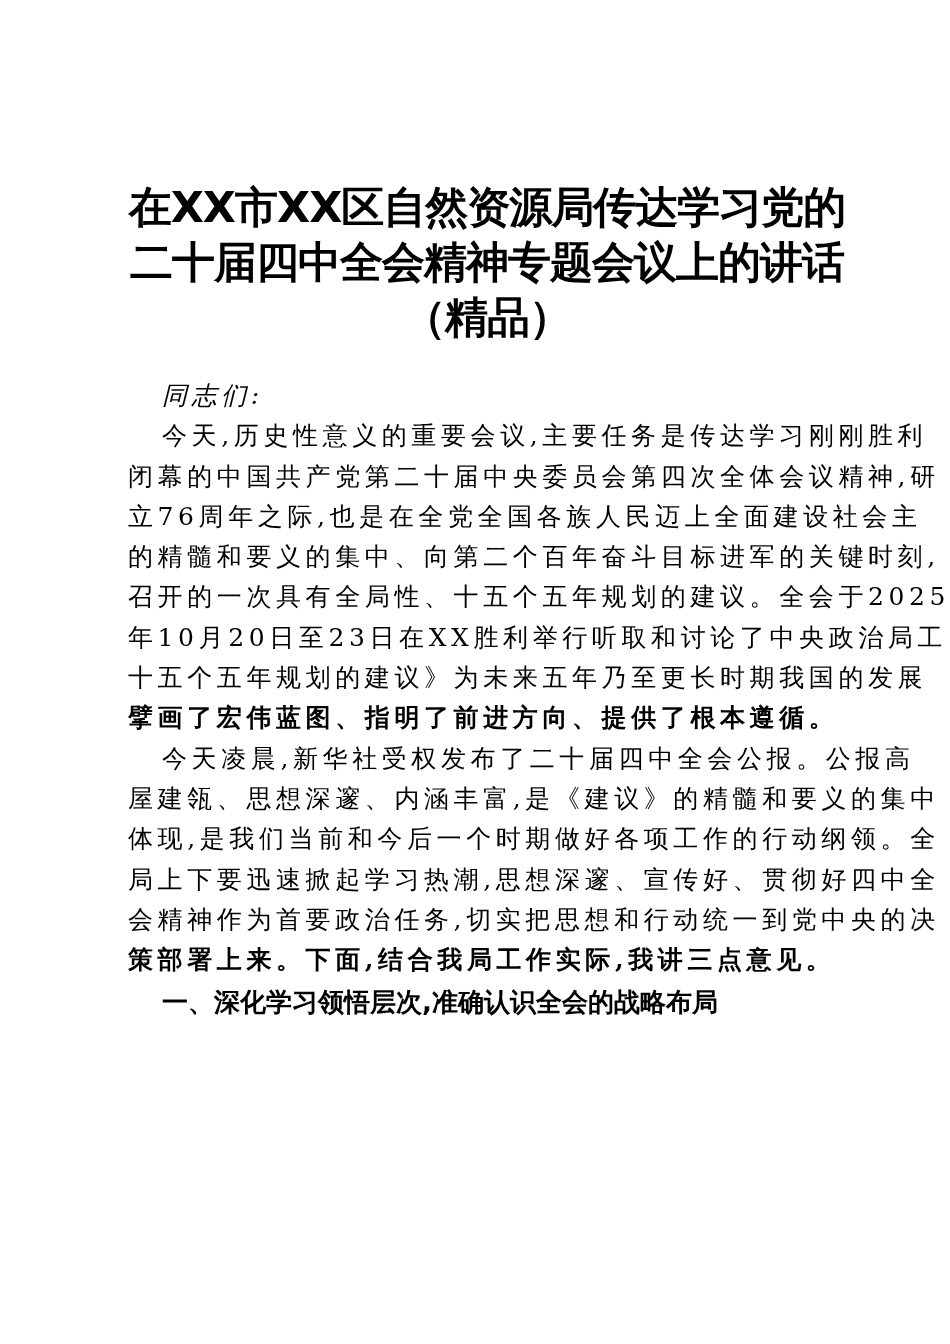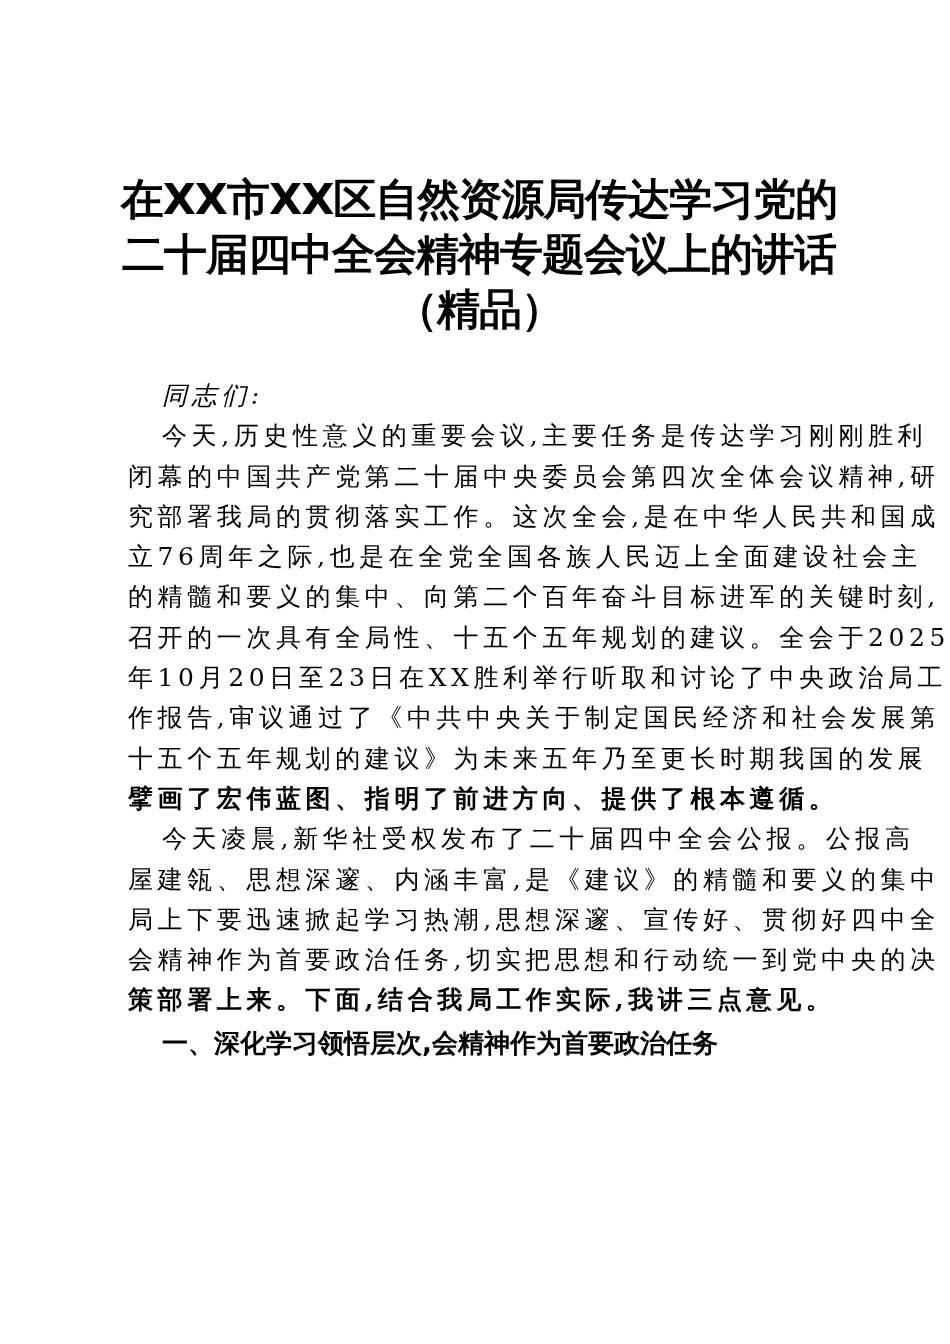--- a/index.html
+++ b/index.html
@@ -26,21 +26,21 @@
       position: absolute;
       left: 100px;
       top: 168px;
       width: 750px;
       text-align: center;
       font-family: "DejaVu Sans", "Liberation Sans", sans-serif;
       font-weight: bold;
       font-size: 43px;
       line-height: 55px;
       letter-spacing: -1px;
-      margin: 4px;
+      margin: 12px;
     }
     .title .line { display: block; white-space: nowrap; }
     .body {
       position: absolute;
       left: 128px;
       top: 376px;
       width: 704px;
       font-size: 25px;
       line-height: 40.3px;
       text-align: justify;
@@ -82,34 +82,33 @@
     <span class="line">二十届四中全会精神专题会议上的讲话</span>
     <span class="line">（精品）</span>
   </h1>
 
   <div class="body">
     <p class="greeting">同志们:</p>
 
     <p>
       <span class="line-block">今天,历史性意义的重要会议,主要任务是传达学习刚刚胜利</span>
       <span class="line-block" style="margin-left:-34px">闭幕的中国共产党第二十届中央委员会第四次全体会议精神,研</span>
-      <span class="line-block" style="margin-left:-34px">究部署我局的贯彻落实工作。这次全会,是在中华人民共和国成</span>
       <span class="line-block" style="margin-left:-34px">立76周年之际,也是在全党全国各族人民迈上全面建设社会主</span>
       <span class="line-block" style="margin-left:-34px">的精髓和要义的集中、向第二个百年奋斗目标进军的关键时刻,</span>
       <span class="line-block" style="margin-left:-34px">召开的一次具有全局性、十五个五年规划的建议。全会于2025</span>
       <span class="line-block" style="margin-left:-34px">年10月20日至23日在XX胜利举行听取和讨论了中央政治局工</span>
-      <span class="line-block" style="margin-left:-34px">作报告,审议通过了《中共中央关于制定国民经济和社会发展第</span>
       <span class="line-block" style="margin-left:-34px">十五个五年规划的建议》为未来五年乃至更长时期我国的发展</span>
       <span class="line-last" style="margin-left:-34px">擘画了宏伟蓝图、指明了前进方向、提供了根本遵循。</span>
     </p>
 
     <p>
       <span class="line-block">今天凌晨,新华社受权发布了二十届四中全会公报。公报高</span>
       <span class="line-block" style="margin-left:-34px">屋建瓴、思想深邃、内涵丰富,是《建议》的精髓和要义的集中</span>
+      <span class="line-block" style="margin-left:-34px">体现,是我们当前和今后一个时期做好各项工作的行动纲领。全</span>
       <span class="line-block" style="margin-left:-34px">局上下要迅速掀起学习热潮,思想深邃、宣传好、贯彻好四中全</span>
       <span class="line-block" style="margin-left:-34px">会精神作为首要政治任务,切实把思想和行动统一到党中央的决</span>
       <span class="line-last" style="margin-left:-34px">策部署上来。下面,结合我局工作实际,我讲三点意见。</span>
     </p>
 
-    <p class="heading">一、深化学习领悟层次,会精神作为首要政治任务</p>
+    <p class="heading">一、深化学习领悟层次,准确认识全会的战略布局</p>
   </div>
 
 </div>
 
 </body></html>

